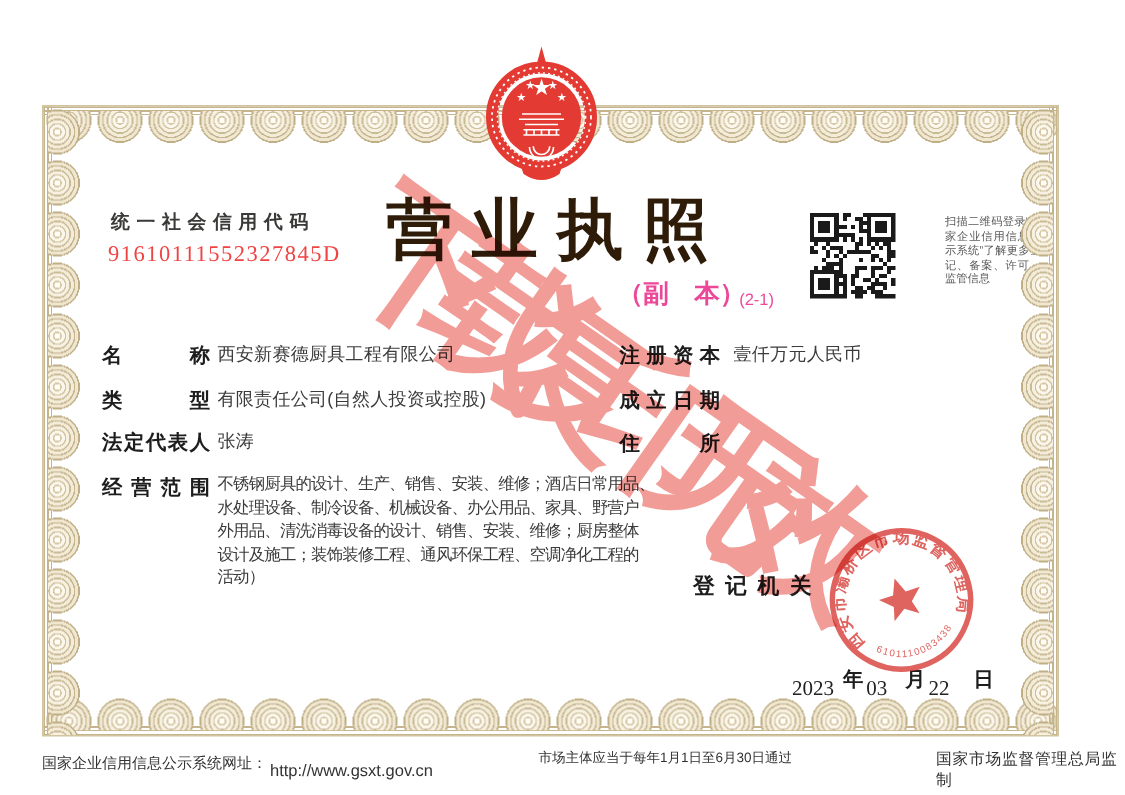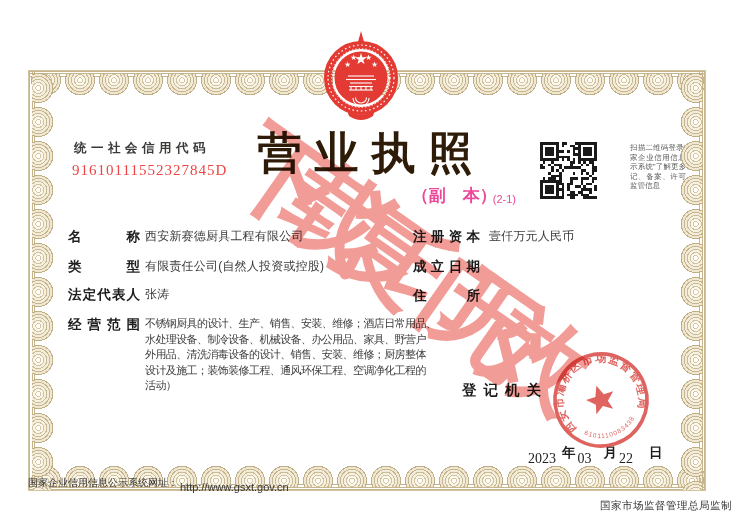--- a/index.html
+++ b/index.html
@@ -85,25 +85,25 @@
   .seal{left:524px;top:323px;z-index:20;opacity:.82;}
 
   
   .watermark{left:273px;top:110px;font-size:100px;font-weight:800;
       color:#ef8b84;letter-spacing:-38px;white-space:nowrap;line-height:100px;
       transform:rotate(35deg);transform-origin:0 0;z-index:40;
       mix-blend-mode:multiply;opacity:.85;pointer-events:none;}
 
   
   .foot{z-index:10;color:#333;}
-  .foot-left{left:28px;top:476px;font-size:10px;}
+  .foot-left{left:28px;top:502px;font-size:10px;}
   .foot-url{display:inline-block;transform:translateY(5px);font-size:11px;
             margin-left:2px;color:#333;}
   .foot-mid{left:359px;top:500px;font-size:9px;line-height:10.5px;}
-  .foot-right{left:600px;top:499px;font-size:10.5px;letter-spacing:.5px;}
+  .foot-right{left:624px;top:499px;font-size:10.5px;letter-spacing:.5px;}
 </style>
 </head>
 <body>
 
 <div>
 
   <div class="frame">
     <div class="edge edge-top"></div>
     <div class="edge edge-bottom"></div>
     <div class="edge edge-left"></div>
@@ -461,16 +461,17 @@
   <div class="abs dateline">
     <span class="d-num">2023</span><span class="d-unit g6">年</span><span class="d-num g2">03</span><span class="d-unit g12">月</span><span class="d-num g2">22</span><span class="d-unit g16">日</span>
   </div>
 
   <div class="abs watermark">下载复印无效</div>
 
   <div class="abs foot foot-left">
     <span>国家企业信用信息公示系统网址：</span><span class="foot-url">http://www.gsxt.gov.cn</span>
   </div>
   <div class="abs foot foot-mid">
+    <div>市场主体应当于每年1月1日至6月30日通过</div>
   </div>
   <div class="abs foot foot-right">国家市场监督管理总局监制</div>
 
 </div>
 
 </body></html>

